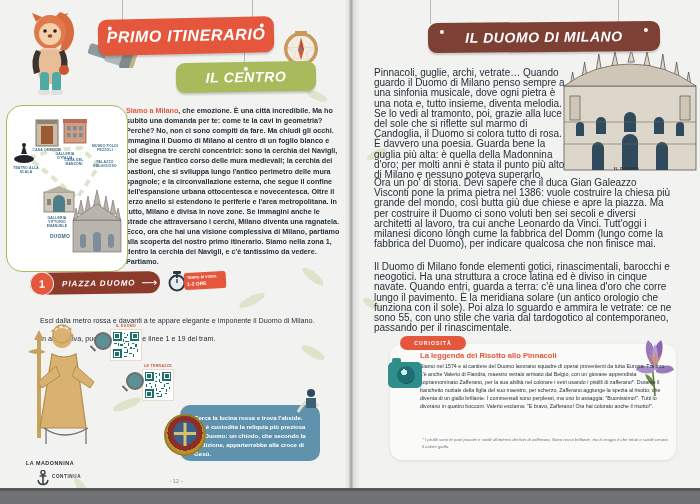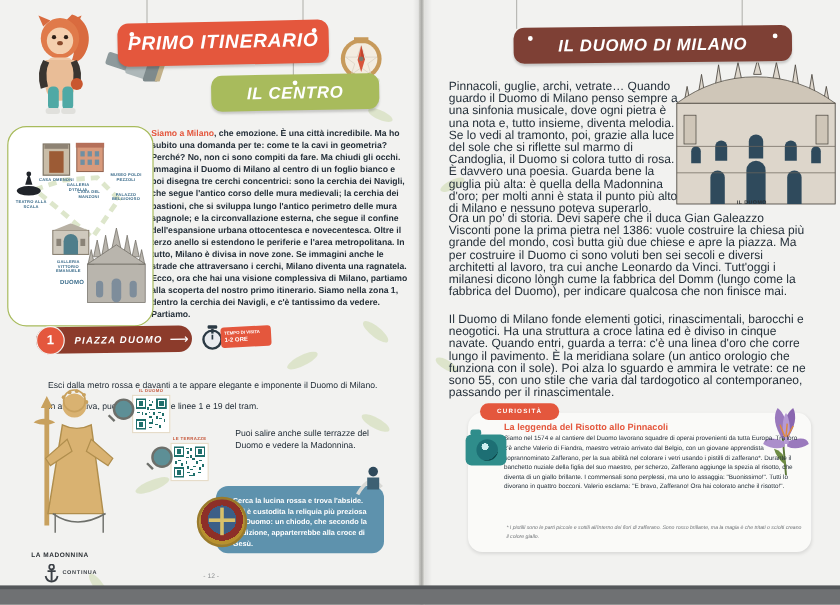--- a/index.html
+++ b/index.html
@@ -258,21 +258,20 @@
       <circle cx="9" cy="13" r="7.5" fill="#e9ecef" stroke="#2b3a44" stroke-width="2"></circle>
       <rect x="8" y="4" width="2" height="4" fill="#2b3a44"></rect>
       <path d="M9 13 L9 9" stroke="#2b3a44" stroke-width="1.4"></path>
     </svg>
     <div class="timebadge">
       <span>TEMPO DI VISITA</span>
       <b>1-2 ORE</b>
     </div>
 
     <div class="step-text">Esci dalla metro rossa e davanti a te appare elegante e imponente il Duomo di Milano. In alternativa, puoi arrivare con le linee 1 e 19 del tram.</div>
-    <div class="terr-text">Puoi salire anche sulle terrazze del Duomo e vedere la Madonnina.</div>
 
     <div class="qrwrap" style="left:110px;top:324px;">
       <div class="qrlab">IL DUOMO</div>
       <div class="magnif"></div>
       <div class="qr">
         <svg viewBox="0 0 21 21" style="width:26px;height:26px;display:block;" shape-rendering="crispEdges">
           <rect width="21" height="21" fill="#fff"></rect>
           <g fill="#1f6f6b">
             <rect x="0" y="0" width="7" height="7"></rect>
               <rect x="14" y="0" width="7" height="7"></rect>

